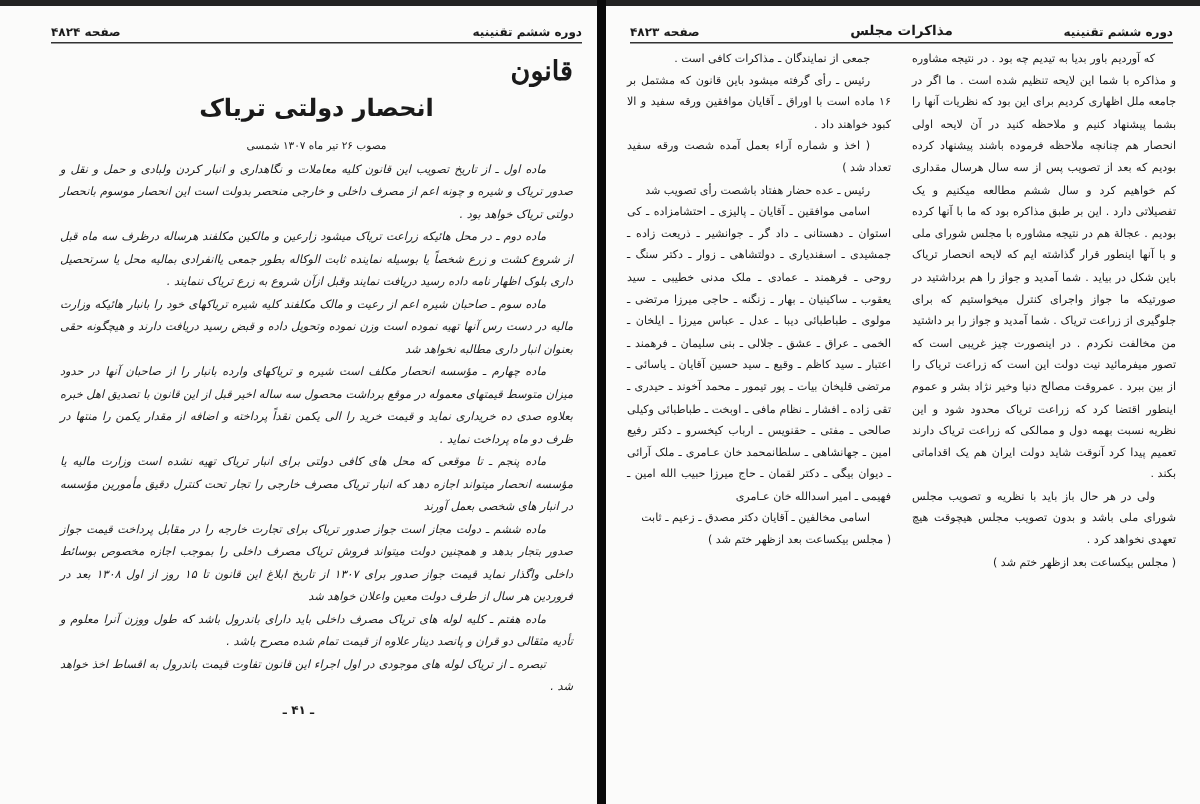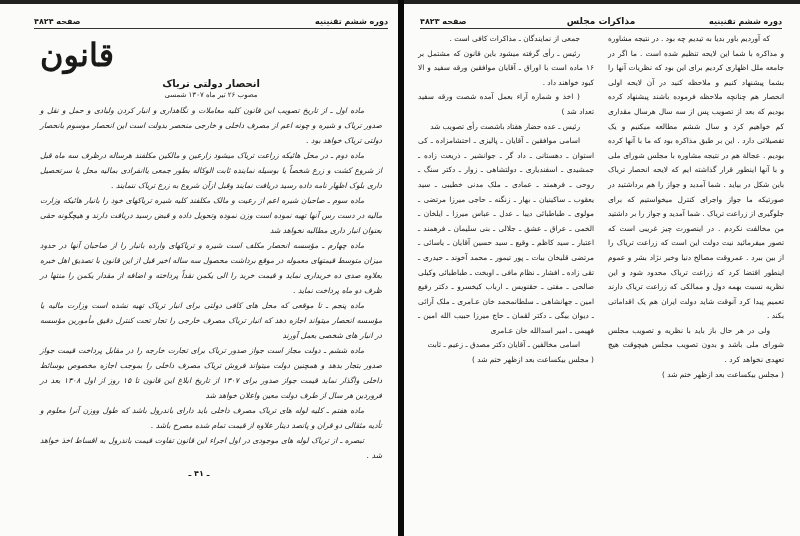--- a/index.html
+++ b/index.html
@@ -21,22 +21,22 @@
   .spine { position: absolute; top: 0; left: 398px; width: 6px; height: 536px; background: #0a0a0a; }
   .running-head {
     position: absolute; top: 10px; left: 34px; right: 10px;
     height: 14px; border-bottom: 1px solid #333;
     font-size: 8px; font-weight: bold;
     display: flex; justify-content: space-between; align-items: center;
   }
   #right-page .running-head { left: 16px; right: 18px; }
   .rh-center { position: absolute; left: 50%; transform: translateX(-50%); font-size: 9px; }
   .content { position: absolute; top: 30px; left: 40px; right: 16px; }
-  .title { text-align: left; font-size: 32px; font-weight: bold; margin: 2px 0 4px; font-family: "DejaVu Serif", serif; }
-  .subtitle { text-align: center; font-size: 10px; font-weight: bold; margin-bottom: 2px; }
+  .title { text-align: right; font-size: 18px; font-weight: bold; margin: 2px 0 4px; font-family: "DejaVu Serif", serif; }
+  .subtitle { text-align: center; font-size: 16px; font-weight: bold; margin-bottom: 12px; }
   .approval { text-align: center; font-size: 7px; margin-bottom: 4px; }
   .para { font-size: 7.6px; line-height: 15px; text-align: justify; text-indent: 18px; margin: 0; font-style: italic; }
   .page-number { position: absolute; bottom: 58px; left: 0; right: 0; text-align: center; font-size: 8px; font-weight: bold; }
   #right-page .page-number { bottom: 52px; }
   .cols { position: absolute; top: 28px; left: 14px; right: 16px; display: flex; direction: rtl; gap: 14px; }
   .col { flex: 1; }
   .col p { font-size: 7.4px; line-height: 14.6px; margin: 0; text-align: justify; }
   .col .indent { text-indent: 14px; }
   .center-line { text-align: right; }
 </style>

